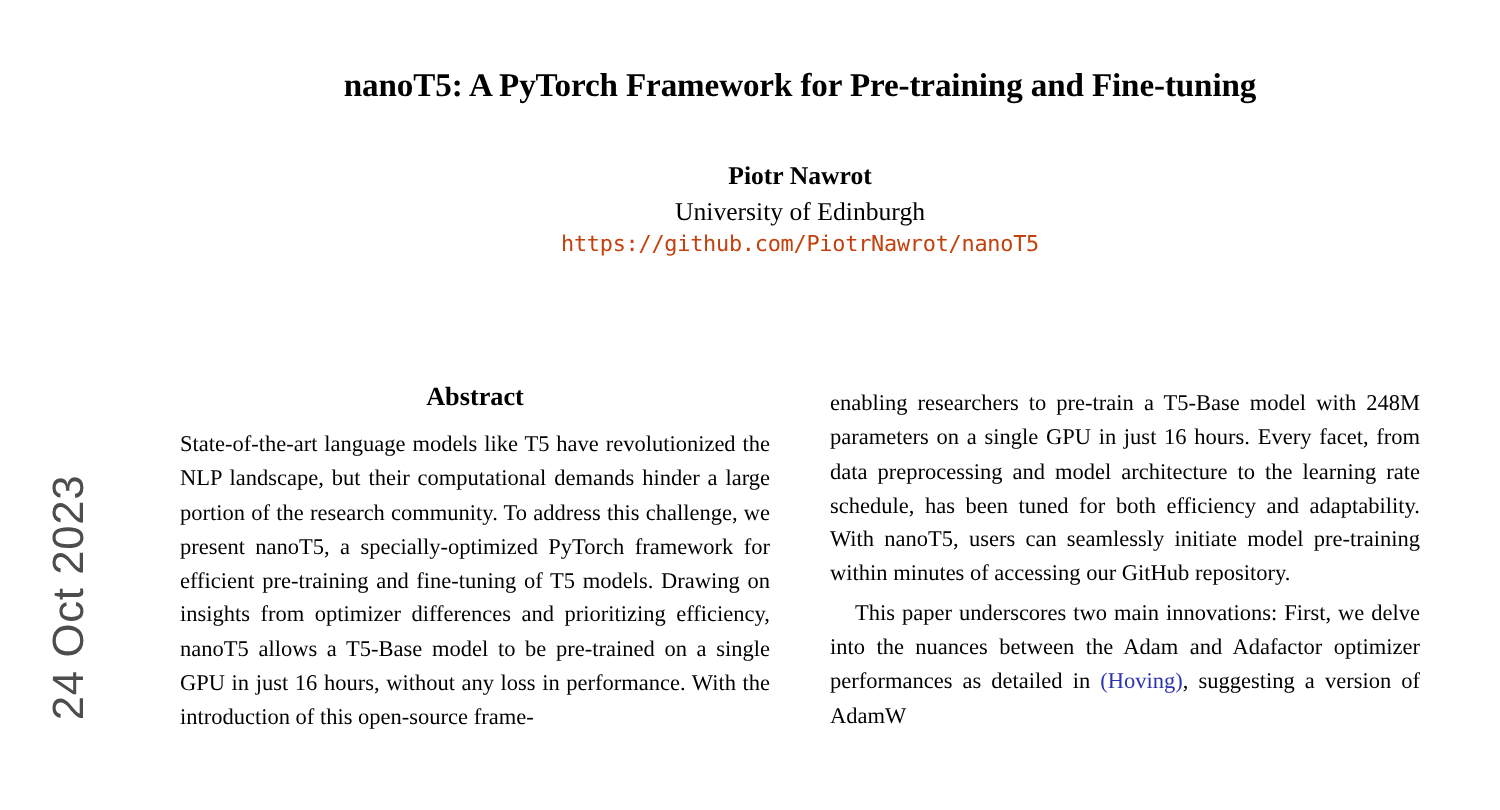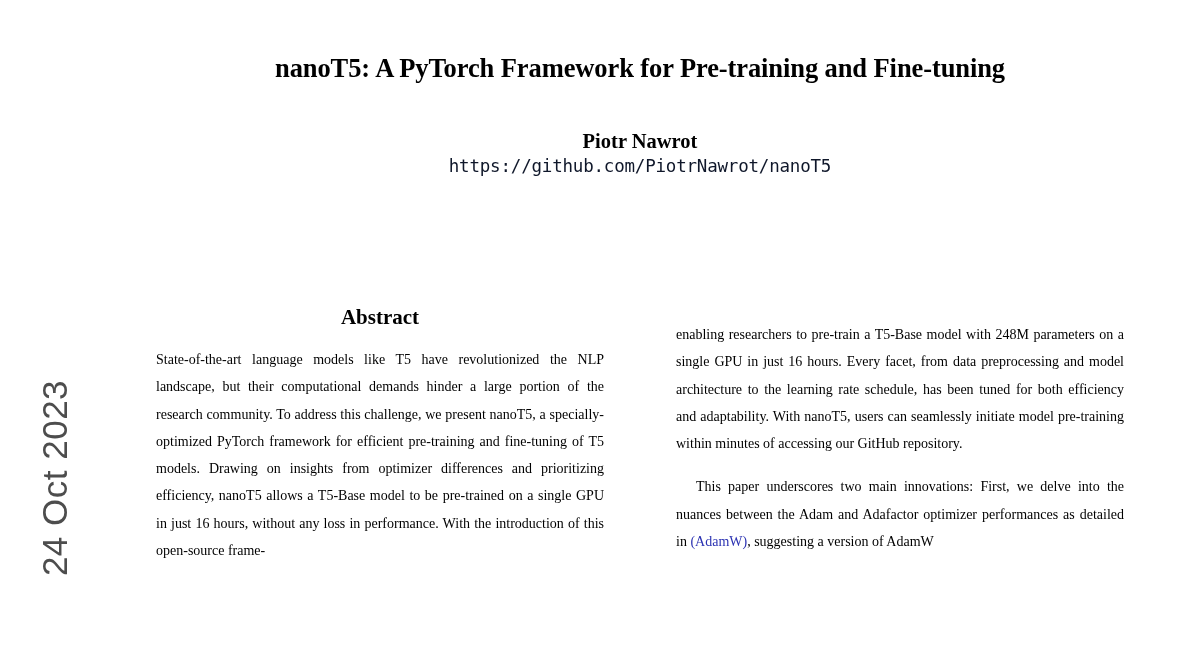--- a/index.html
+++ b/index.html
@@ -76,21 +76,21 @@
   }
   .affiliation {
     font-size: 20.5px;
     line-height: 29px;
     margin-top: 1px;
   }
   .url {
     margin-top: 1px;
     font-family: "DejaVu Sans Mono", monospace;
     font-size: 17.5px;
-    color: #0f172a;
+    color: #c2410c;
     letter-spacing: -0.2px;
   }
 
   .columns {
     position: absolute;
     top: 305px;
     left: 0;
     width: 1000px;
     display: flex;
     gap: 40px;
@@ -100,22 +100,22 @@
   }
 
   .abstract-head {
     text-align: center;
     font-weight: bold;
     font-size: 21px;
     margin: 0 0 12px 0;
   }
 
   p.body {
-    margin: 16px;
-    font-size: 14px;
+    margin: 4px;
+    font-size: 18px;
     line-height: 27.3px;
     text-align: justify;
     text-justify: inter-word;
     hyphens: manual;
   }
   p.body + p.body {
     margin-top: 0;
     text-indent: 20px;
   }
   .col-right p.body:first-child {
@@ -138,30 +138,31 @@
   </div>
 
   <div class="content">
 
     <div class="title">
       <span>nanoT5: A PyTorch Framework for Pre-training and Fine-tuning</span>
     </div>
 
     <div class="authors">
       <div class="author-name">Piotr Nawrot</div>
+      <div class="affiliation">University of Edinburgh</div>
       <div class="url">https://github.com/PiotrNawrot/nanoT5</div>
     </div>
 
     <div class="columns">
 
       <div class="col col-left">
         <div class="abstract-head">Abstract</div>
         <p class="body abstract-body">State-of-the-art language models like T5 have revolutionized the NLP landscape, but their computational demands hinder a large portion of the research community. To address this challenge, we present nanoT5, a specially-optimized PyTorch framework for efficient pre-training and fine-tuning of T5 models. Drawing on insights from optimizer differences and prioritizing efficiency, nanoT5 allows a T5-Base model to be pre-trained on a single GPU in just 16 hours, without any loss in performance. With the introduction of this open-source frame-</p>
       </div>
 
       <div class="col col-right">
         <p class="body">enabling researchers to pre-train a T5-Base model with 248M parameters on a single GPU in just 16 hours. Every facet, from data preprocessing and model architecture to the learning rate schedule, has been tuned for both efficiency and adaptability. With nanoT5, users can seamlessly initiate model pre-training within minutes of accessing our GitHub repository.</p>
-        <p class="body"><span>This paper underscores two main innovations: First, we delve into the nuances between the Adam and Adafactor optimizer performances as detailed in </span><span class="link-ref">(AdamW)</span><span>, suggesting a version of AdamW</span></p>
+        <p class="body"><span>This paper underscores two main innovations: First, we delve into the nuances between the Adam and Adafactor optimizer performances as detailed in </span><span class="link-ref">(Hoving)</span><span>, suggesting a version of AdamW</span></p>
       </div>
 
     </div>
   </div>
 </div>
 
 </body></html>

